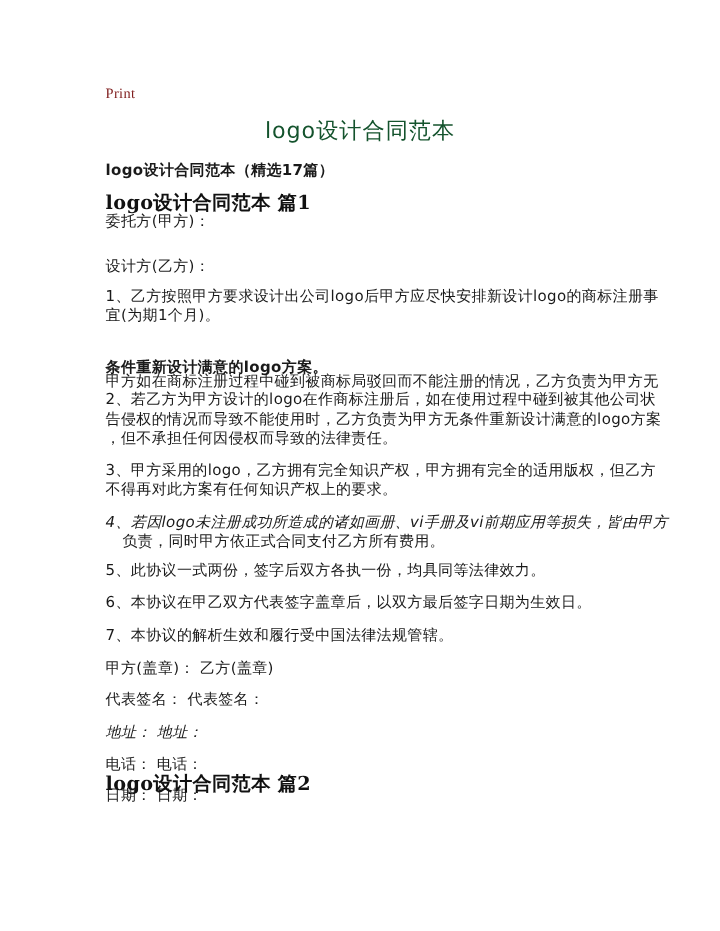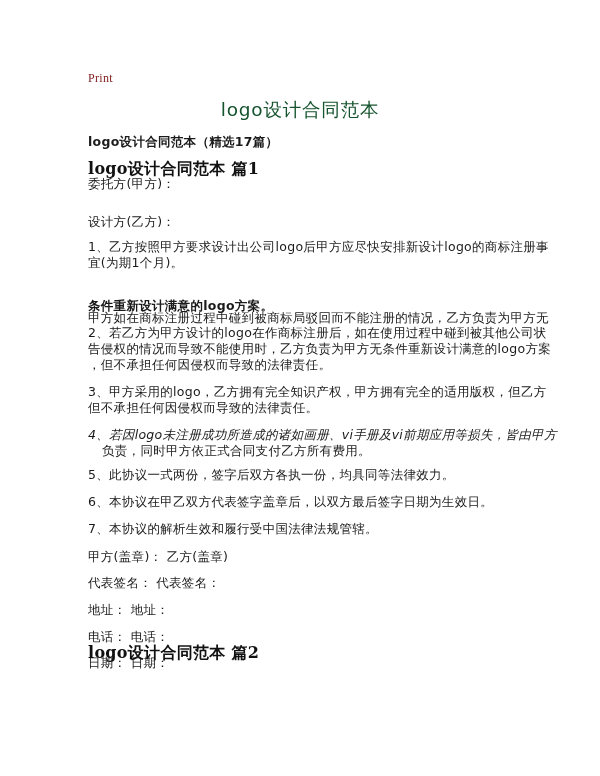--- a/index.html
+++ b/index.html
@@ -76,32 +76,32 @@
   <div class="line" style="top:255px;">宜(为期1个月)。</div>
 
   <div class="line" style="top:266px;margin-top:44px;">甲方如在商标注册过程中碰到被商标局驳回而不能注册的情况，乙方负责为甲方无</div>
   <div class="line" style="top:298px;font-weight:bold;">条件重新设计满意的logo方案。</div>
 
   <div class="line" style="top:325px;">2、若乙方为甲方设计的logo在作商标注册后，如在使用过程中碰到被其他公司状</div>
   <div class="line" style="top:341px;">告侵权的情况而导致不能使用时，乙方负责为甲方无条件重新设计满意的logo方案</div>
   <div class="line" style="top:357px;">，但不承担任何因侵权而导致的法律责任。</div>
 
   <div class="line" style="top:384px;">3、甲方采用的logo，乙方拥有完全知识产权，甲方拥有完全的适用版权，但乙方</div>
-  <div class="line" style="top:400px;">但不承担任何因侵权而导致的法律责任。</div>
+  <div class="line" style="top:400px;">不得再对此方案有任何知识产权上的要求。</div>
 
   <div class="line" style="top:427px;font-style:italic;">4、若因logo未注册成功所造成的诸如画册、vi手册及vi前期应用等损失，皆由甲方</div>
   <div class="line" style="top:443px;margin-left:14px;">负责，同时甲方依正式合同支付乙方所有费用。</div>
 
   <div class="line" style="top:467px;">5、此协议一式两份，签字后双方各执一份，均具同等法律效力。</div>
 
   <div class="line" style="top:494px;">6、本协议在甲乙双方代表签字盖章后，以双方最后签字日期为生效日。</div>
 
   <div class="line" style="top:521px;text-align:center;">7、本协议的解析生效和履行受中国法律法规管辖。</div>
 
   <div class="line" style="top:549px;">甲方(盖章)： 乙方(盖章)</div>
   <div class="line" style="top:575px;">代表签名： 代表签名：</div>
-  <div class="line" style="top:602px;">地址： 地址：</div>
+  <div class="line" style="top:602px;font-style:italic;">地址： 地址：</div>
   <div class="line" style="top:629px;">电话： 电话：</div>
   <div class="line" style="top:655px;">日期： 日期：</div>
 
   <div class="line section-head" style="top:645px;">logo设计合同范本 篇2</div>
 
 </div>
 
 </body></html>

